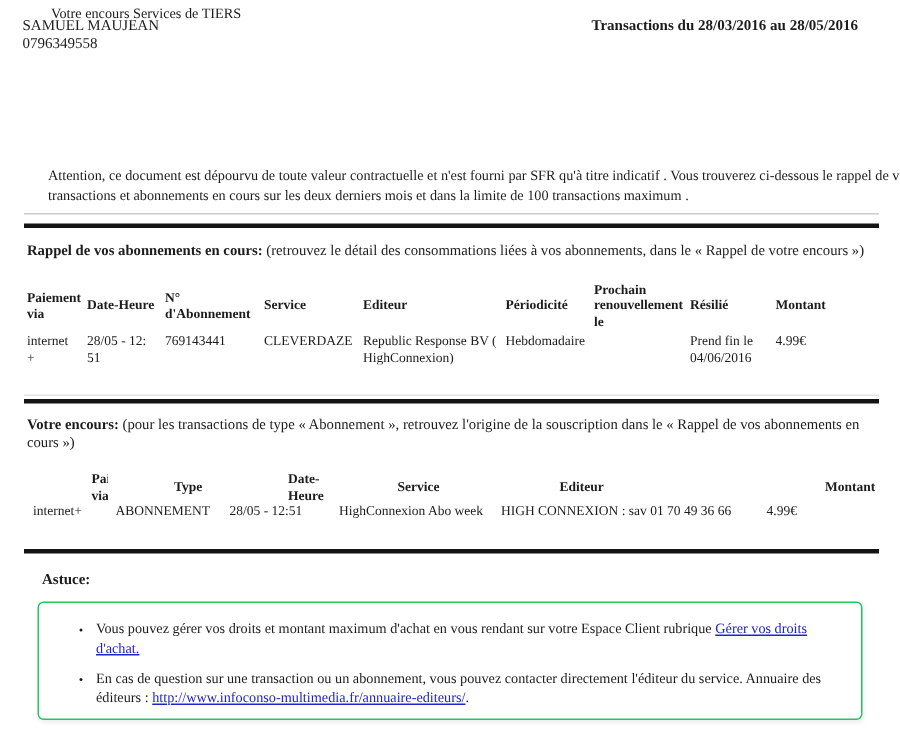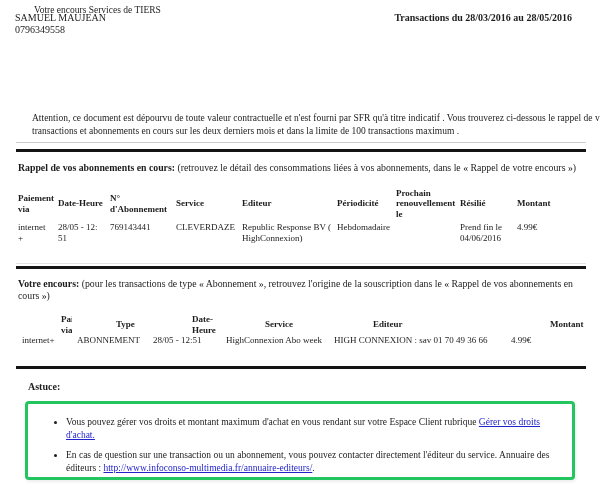--- a/index.html
+++ b/index.html
@@ -32,21 +32,21 @@
 
   #table1 { left:18px; top:185px; width:566px; }
   #table1 th { height:37px; }
   #table2 { left:17px; top:314px; width:567px; }
   #table2 th { height:12px;padding-left:44px; }
   #table2 td { padding-left:5px;margin-left:28px; }
 
   #astuce-title { left:28px; top:381px; font-size:10px; font-weight:bold; }
   #astuce-box {
     left:25px; top:401px; width:550px; height:79px;
-    border:3px solid #22c55e; border-radius:4px;
+    border:1px solid #22c55e; border-radius:4px;
     box-shadow:1px 2px 3px rgba(0,0,0,0.07);
     background:#ffffff;
   }
   #astuce-box ul { margin:12px 12px 0 38px; }
   #astuce-box li { font-size:9.5px; line-height:12.5px; margin-bottom:8px; }
 
   a.doc-link { color:var(--link-color); text-decoration:underline; cursor:pointer; }
 </style>
 </head>
 <body>

